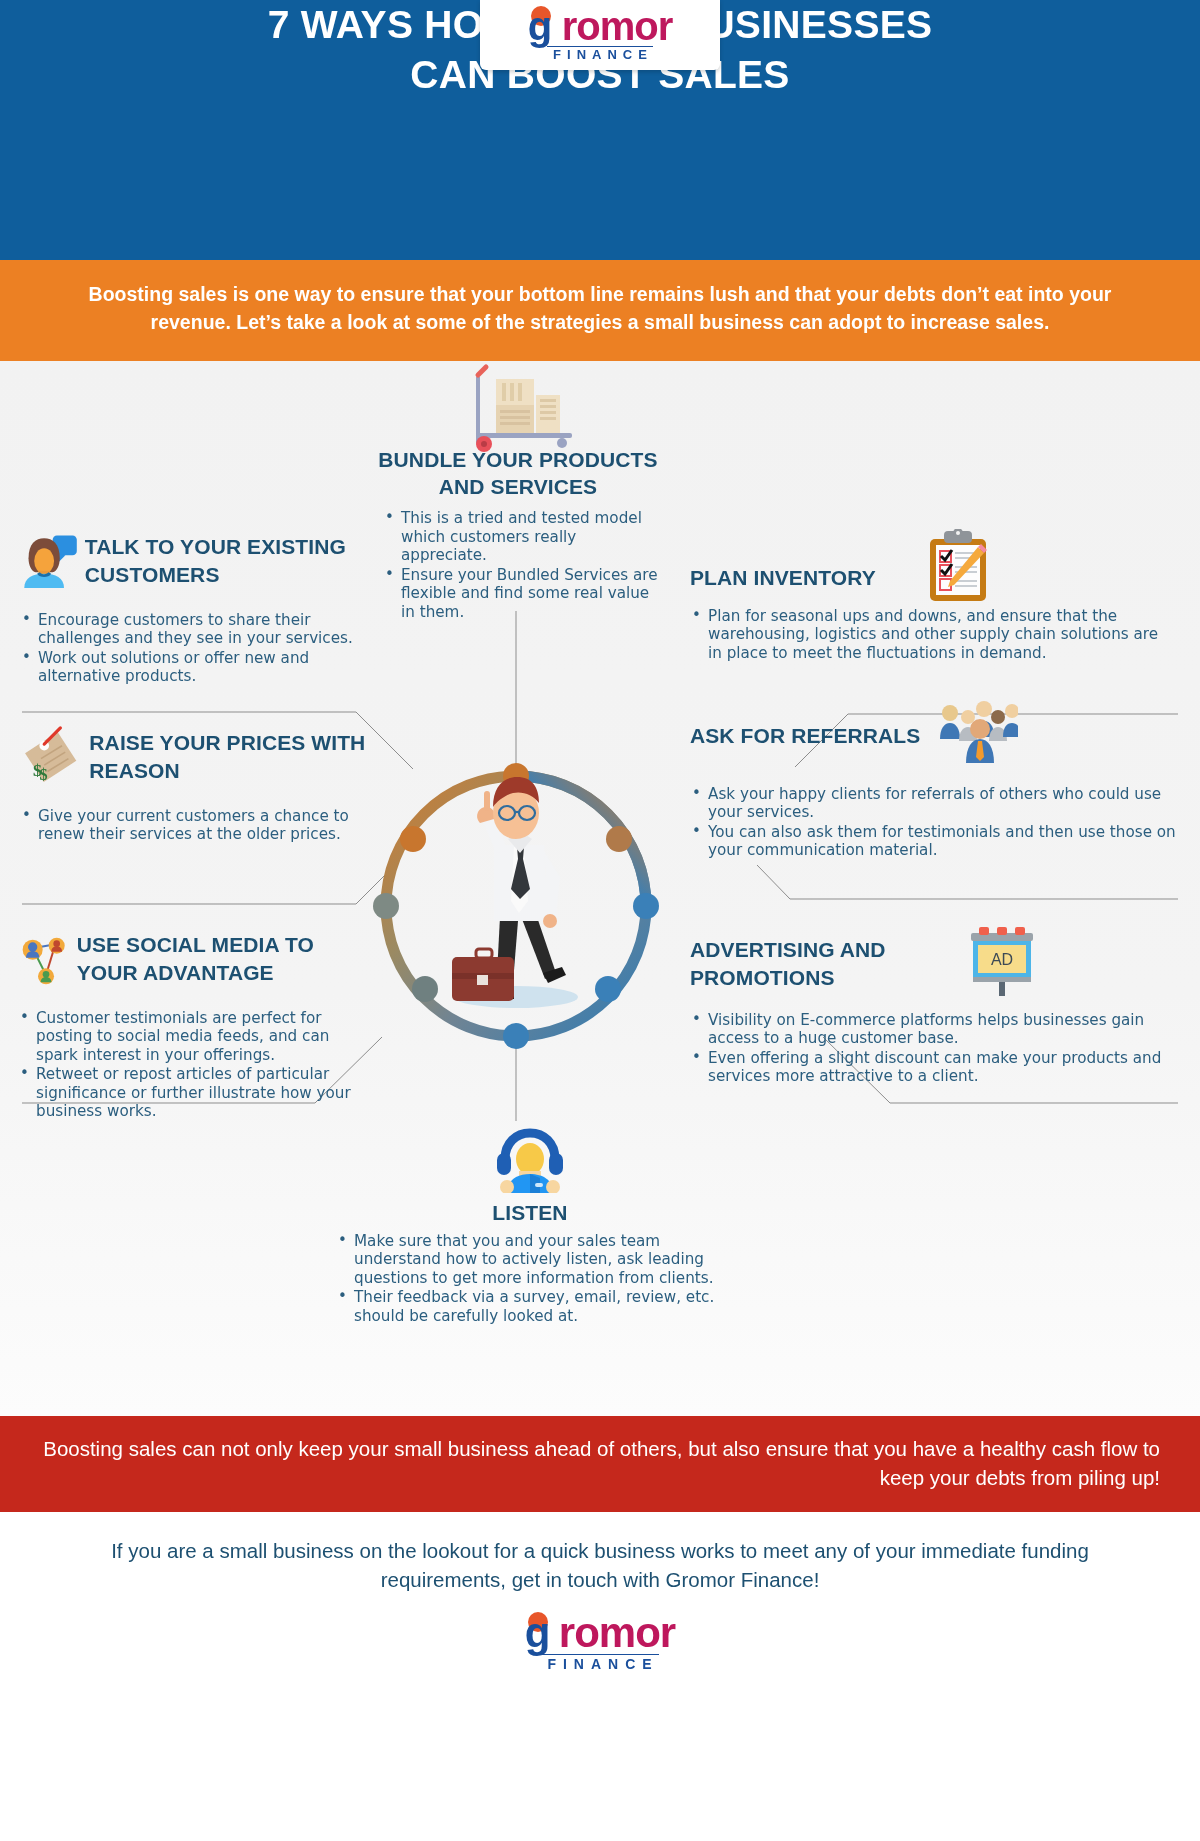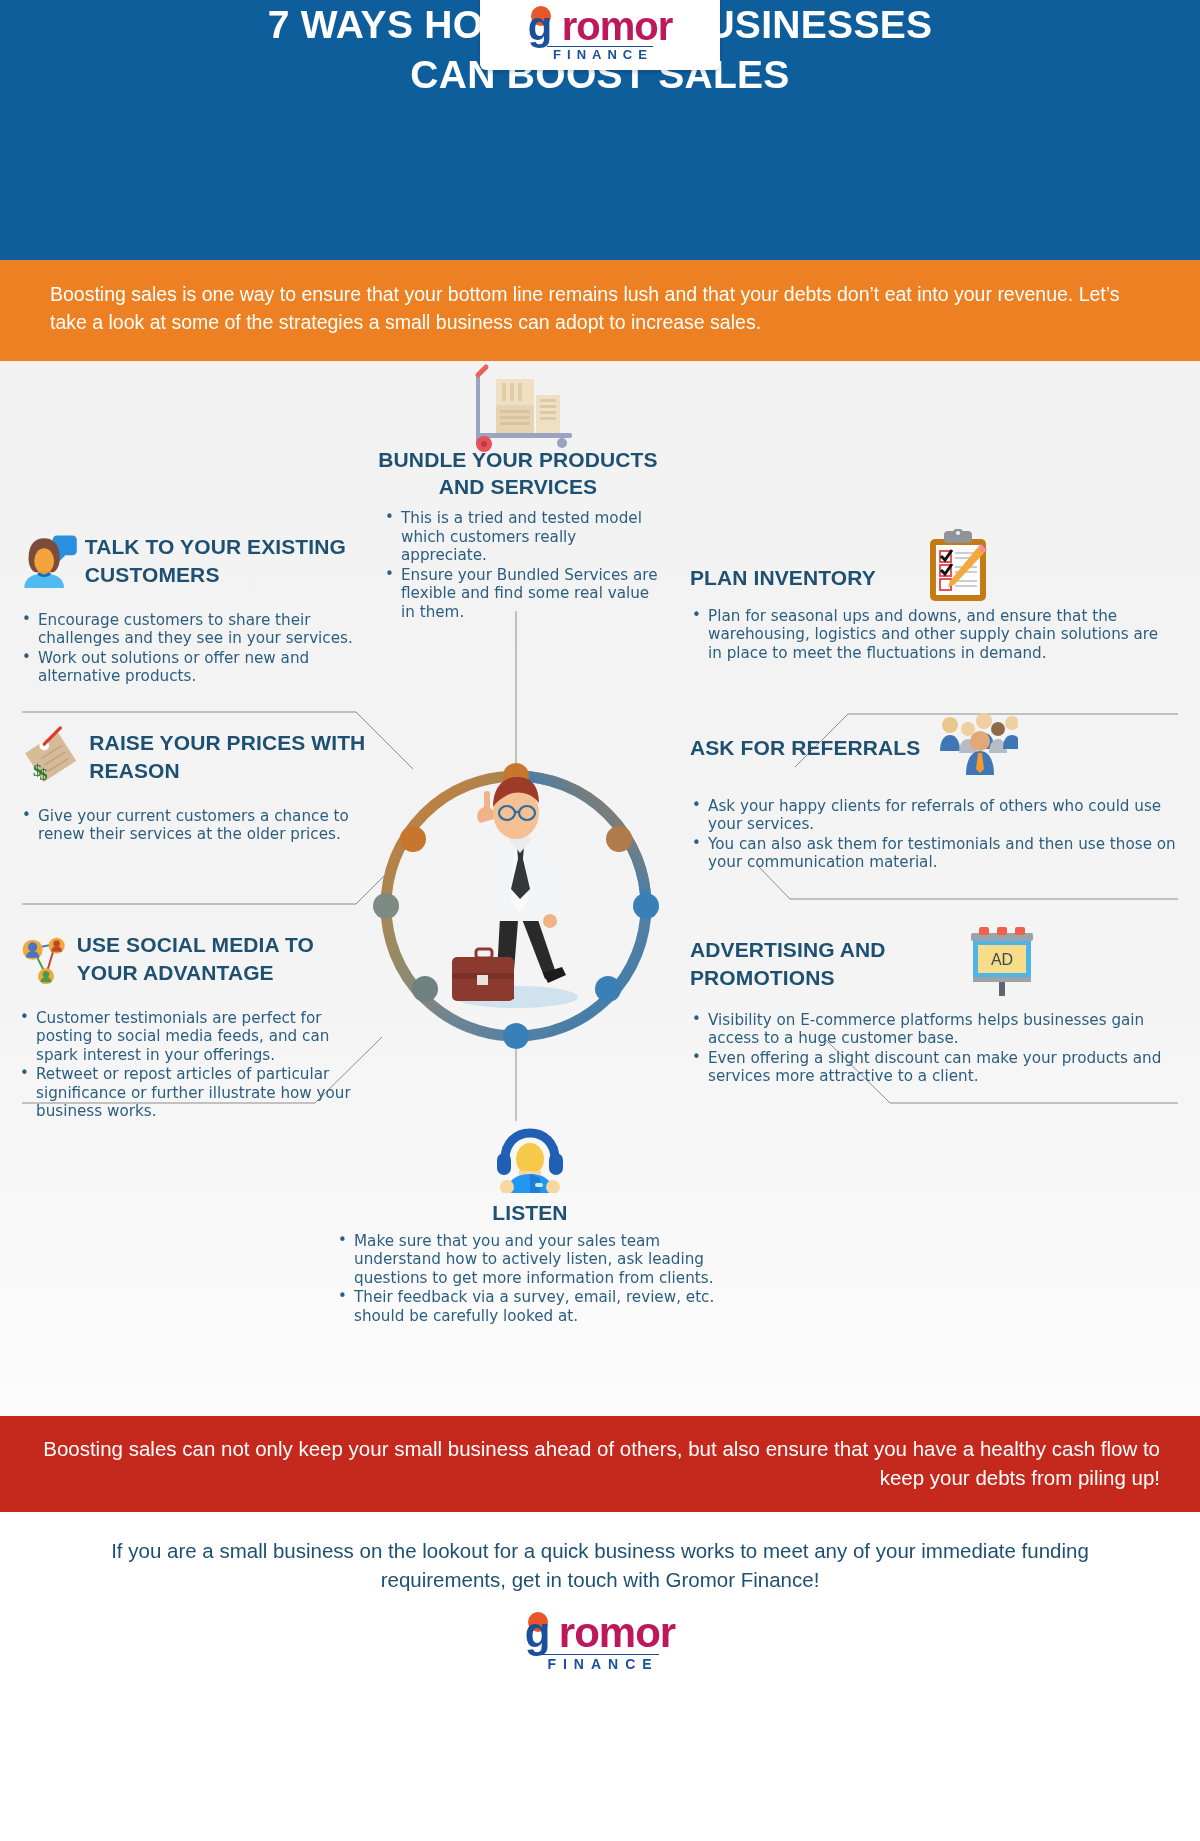--- a/index.html
+++ b/index.html
@@ -66,20 +66,22 @@
     line-height:1.28;
   }
 
   
   .subhead {
     background:#ec8023;
     color:#ffffff;
     padding:20px 50px 24px;
     font-size:19.5px;
     line-height:1.45;
+    text-align:center;
+    font-weight:bold;
   }
 
   
   .main {
     position:relative;
     height:1055px;
     background:linear-gradient(180deg,#f2f2f2 0%,#f4f4f4 60%,#fcfcfc 100%);
     overflow:hidden;
   }
 
@@ -329,21 +331,21 @@
         <text x="16" y="62" font-size="22" font-weight="bold" fill="#2f7a3c" font-family="&quot;Liberation Serif&quot;, serif">$</text>
         <text x="24" y="66" font-size="20" font-weight="bold" fill="#2f7a3c" font-family="&quot;Liberation Serif&quot;, serif">$</text>
       </svg>
       <h2>RAISE YOUR PRICES WITH REASON</h2>
     </div>
     <ul style="margin-top:12px;">
       <li>Give your current customers a chance to renew their services at the older prices.</li>
     </ul>
   </div>
 
-  <div class="block" style="left:690px; top:360px; width:500px;">
+  <div class="block" style="left:690px; top:348px; width:500px;">
     <div class="head-row">
       <h2>ASK FOR REFERRALS</h2>
       <svg width="80" height="64" viewBox="0 0 80 64" style="margin-left:10px;margin-top:-10px">
         <g>
           <circle cx="12" cy="14" r="8" fill="#e8c88c"></circle>
             <path d="M2 40 c0,-10 4,-16 10,-16 c6,0 10,6 10,16 Z" fill="#3f77b5"></path>
           <circle cx="30" cy="18" r="7" fill="#f0cfa0"></circle>
             <path d="M21 42 c0,-9 4,-14 9,-14 c5,0 9,5 9,14 Z" fill="#b7bcc2"></path>
           <circle cx="46" cy="10" r="8" fill="#f0cfa0"></circle>
             <path d="M36 38 c0,-11 4,-16 10,-16 c6,0 10,5 10,16 Z" fill="#3f77b5"></path>

